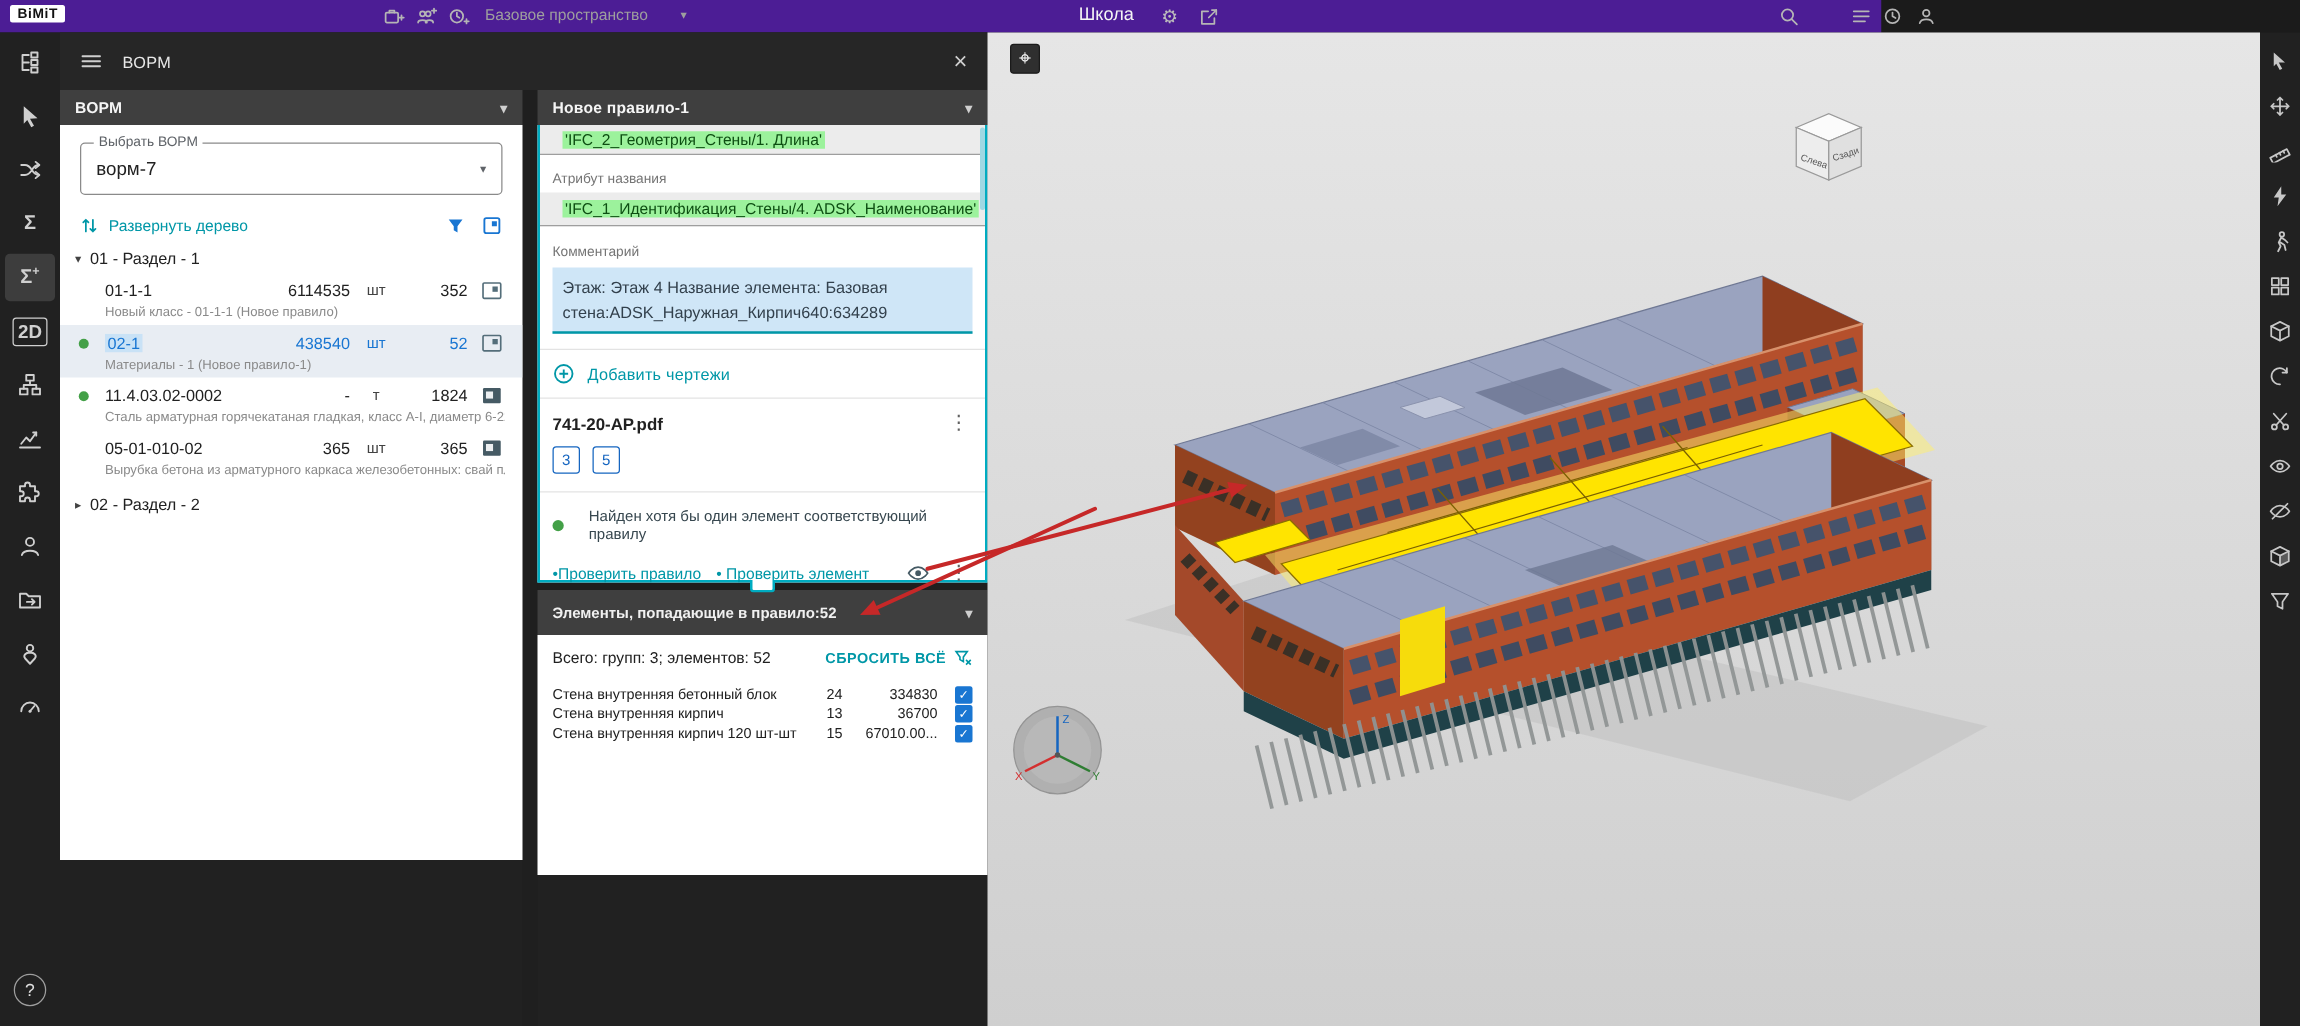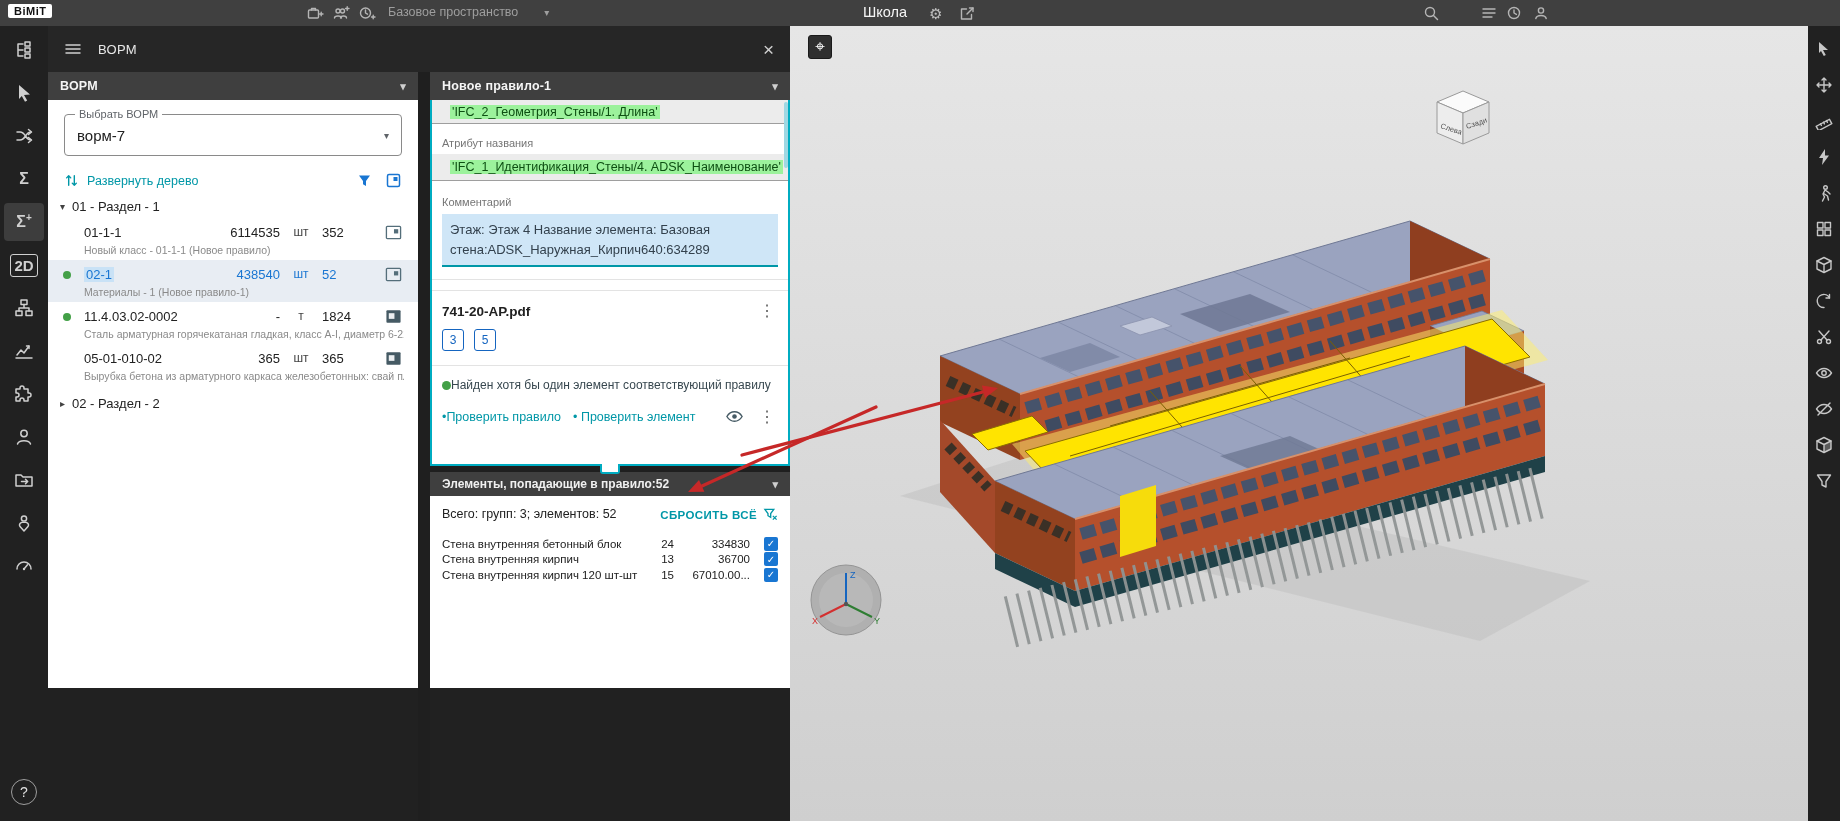--- a/index.html
+++ b/index.html
@@ -3,21 +3,21 @@
 <meta charset="utf-8">
 <style>
   *{margin:0;padding:0;box-sizing:border-box}
   html,body{width:1840px;height:821px}
   body{font-family:"Liberation Sans",sans-serif;background:#1b1b1b;position:relative;overflow:hidden;color:#212121}
   svg.ic{stroke:#cfcfcf;fill:none;stroke-width:1.5;stroke-linecap:round;stroke-linejoin:round;display:block}
   svg.tic{stroke:#b5b5b5;fill:none;stroke-width:1.4;stroke-linecap:round;stroke-linejoin:round;display:block}
   svg.ric{stroke:#c7c7c7;fill:none;stroke-width:1.4;stroke-linecap:round;stroke-linejoin:round;display:block}
 
   
-  .topbar{position:absolute;left:0;top:0;width:1840px;height:26px;background:#404040}
+  .topbar{position:absolute;left:0;top:0;width:1505px;height:26px;background:#4c1d95}
   .logo{position:absolute;left:8px;top:4px;background:#fff;color:#111;font-weight:bold;font-size:11px;padding:1px 6px;border-radius:2px;letter-spacing:.5px;cursor:pointer}
   .tb-btn{position:absolute;top:4px;background:none;border:none;cursor:pointer;padding:1px}
   .tb-workspace{position:absolute;left:388px;top:5px;display:flex;align-items:center;gap:26px;color:#9e9e9e;font-size:12.5px;cursor:pointer}
   .tb-title{position:absolute;left:863px;top:4px;color:#f5f5f5;font-size:14.5px}
   .gearchar{color:#bdbdbd;font-size:15px;line-height:16px}
   .caret{font-size:10px;color:#9e9e9e}
 
   
   .left-rail{position:absolute;left:0;top:26px;width:48px;height:795px;background:#212121;display:flex;flex-direction:column;align-items:center;padding-top:5px;gap:5px}
   .rail-btn{width:40px;height:38px;display:flex;align-items:center;justify-content:center;border-radius:4px;background:none;border:none;cursor:pointer;position:relative}
@@ -51,21 +51,21 @@
   .gcaret{font-size:10px;color:#424242}
 
   .trow{position:relative;padding:5px 6px 4px 0;cursor:pointer}
   .trow.sel{background:#e8edf3}
   .trow .dot{position:absolute;left:15px;top:11px;width:8px;height:8px;border-radius:50%;background:#43a047}
   .l1{display:flex;align-items:center;height:18px}
   .code{flex:1;margin-left:36px;font-size:13px;color:#212121;white-space:nowrap;overflow:hidden}
   .trow.sel .code span{background:#c9e2f6;color:#1976d2;padding:0 2px}
   .vcol{width:80px;text-align:right;font-size:13px;color:#212121}
   .ucol{width:42px;text-align:center;font-size:12px;color:#424242}
-  .qcol{width:52px;text-align:left;font-size:13px;color:#212121}
+  .qcol{width:52px;text-align:right;font-size:13px;color:#212121}
   .icol{width:38px;display:flex;justify-content:center}
   .trow.sel .vcol,.trow.sel .ucol,.trow.sel .qcol{color:#1976d2}
   .l2{margin:3px 8px 0 36px;font-size:10.5px;color:#8a8a8a;white-space:nowrap;overflow:hidden}
 
   
   .rule-panel{position:absolute;left:382px;top:46px;width:360px;height:749px;display:flex;flex-direction:column}
   .card{height:366px;background:#fff;border:2px solid #00acc1;border-top:none;position:relative;padding:0 10px;overflow:visible}
   .tabnotch{position:absolute;left:50%;bottom:-10px;transform:translateX(-50%);width:20px;height:10px;background:#fff;border:2px solid #00acc1;border-top:none;border-radius:0 0 3px 3px}
   .scrollhint{position:absolute;right:0;top:2px;width:4px;height:66px;background:#9fd8e3;border-radius:2px}
   .cut-field{height:24px;background:#ececec;border-bottom:1px solid #9e9e9e;display:flex;align-items:center;padding:0 8px;overflow:hidden}
@@ -73,27 +73,27 @@
   .flabel{margin-top:13px;font-size:11px;color:#757575}
   .field{margin-top:5px;height:27px;background:#ececec;border-bottom:1px solid #9e9e9e;display:flex;align-items:center;padding:0 8px;overflow:hidden}
   .comment{margin-top:6px;background:#cfe6f7;border-bottom:2px solid #0097a7;padding:6px 8px;font-size:13px;color:#33414d;line-height:1.5}
   .hr{height:1px;background:#e3e3e3;margin:12px -10px 0}
   .addrow{display:flex;align-items:center;gap:10px;margin-top:10px;color:#0097a7;font-size:13px;letter-spacing:.2px;cursor:pointer}
   .filerow{display:flex;align-items:center;margin-top:12px}
   .fname{font-size:13.5px;font-weight:bold;color:#212121;flex:1}
   .kebab{color:#616161;font-size:16px;background:none;border:none;cursor:pointer;line-height:1;padding:0 3px}
   .badges{display:flex;gap:10px;margin-top:10px}
   .badge{min-width:22px;height:22px;border:1.5px solid #1565c0;border-radius:3px;color:#1565c0;font-size:12px;display:flex;align-items:center;justify-content:center;padding:0 5px;cursor:pointer}
-  .statusrow{display:flex;align-items:center;gap:0;margin-top:12px;font-size:12px;color:#37474f}
+  .statusrow{display:flex;align-items:center;gap:20px;margin-top:12px;font-size:12px;color:#37474f}
   .sdot{width:9px;height:9px;border-radius:50%;background:#43a047;flex:none}
   .actions{display:flex;align-items:center;margin-top:15px;gap:12px}
   .alink{color:#0097a7;font-size:12.5px;cursor:pointer;white-space:nowrap}
   .actions .spacer{flex:1}
   .gap6{height:6px;background:#1f1f1f}
-  .el-head{height:24px;background:#3f3f3f;color:#f0f0f0;font-size:12px;font-weight:bold;display:flex;align-items:center;padding:0 12px}
+  .el-head{height:36px;background:#3f3f3f;color:#f0f0f0;font-size:12px;font-weight:bold;display:flex;align-items:center;padding:0 12px}
   .el-body{height:192px;background:#fff;padding:11px 12px 0}
   .sumrow{display:flex;align-items:flex-start}
   .sumtext{font-size:12.5px;color:#212121}
   .reset{margin-left:auto;display:flex;align-items:center;gap:6px;color:#0097a7;font-size:11.5px;font-weight:bold;letter-spacing:.4px;background:none;border:none;cursor:pointer}
   .etable{margin-top:14px}
   .erow{display:flex;align-items:center;height:15.5px}
   .ename{flex:1;font-size:11.5px;color:#212121;white-space:nowrap;overflow:hidden}
   .ecount{width:34px;text-align:right;font-size:11.5px}
   .eid{width:76px;text-align:right;font-size:11.5px}
   .ecb{width:28px;display:flex;justify-content:flex-end}
@@ -389,20 +389,27 @@
       <div class="flabel">Атрибут названия</div>
       <div class="field" style="margin-left:-10px;margin-right:-10px;padding:0 18px">
         <span class="hl-green">'IFC_1_Идентификация_Стены/4. ADSK_Наименование'</span>
       </div>
       <div class="flabel" style="margin-top:15px">Комментарий</div>
       <div class="comment">
         <div>Этаж: Этаж 4 Название элемента: Базовая</div>
         <div>стена:ADSK_Наружная_Кирпич640:634289</div>
       </div>
       <div class="hr"></div>
+      <div class="addrow">
+        <svg width="18" height="18" viewBox="0 0 18 18" style="stroke:#0097a7;fill:none;stroke-width:1.5;display:block">
+            <circle cx="9" cy="9" r="7"></circle>
+            <path d="M9 5.5v7M5.5 9h7"></path>
+          </svg>
+        <span>Добавить чертежи</span>
+      </div>
       <div class="hr" style="margin-top:10px"></div>
       <div class="filerow">
         <span class="fname">741-20-AP.pdf</span>
         <button class="kebab"><span>⋮</span></button>
       </div>
       <div class="badges">
         <span class="badge">3</span>
         <span class="badge">5</span>
       </div>
       <div class="hr" style="margin-top:14px"></div>

